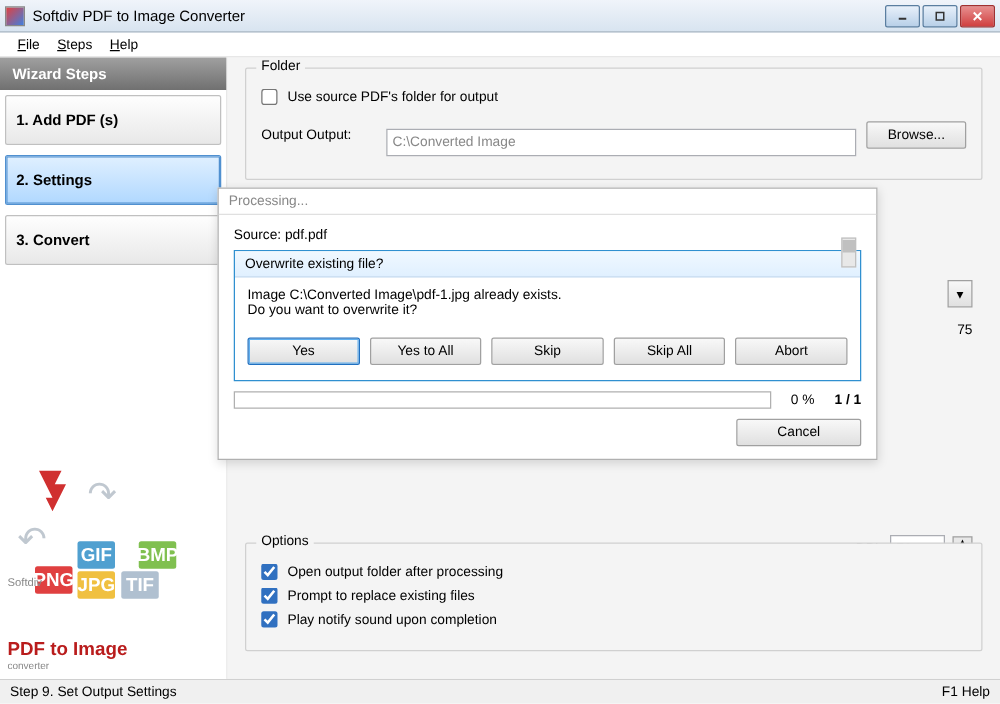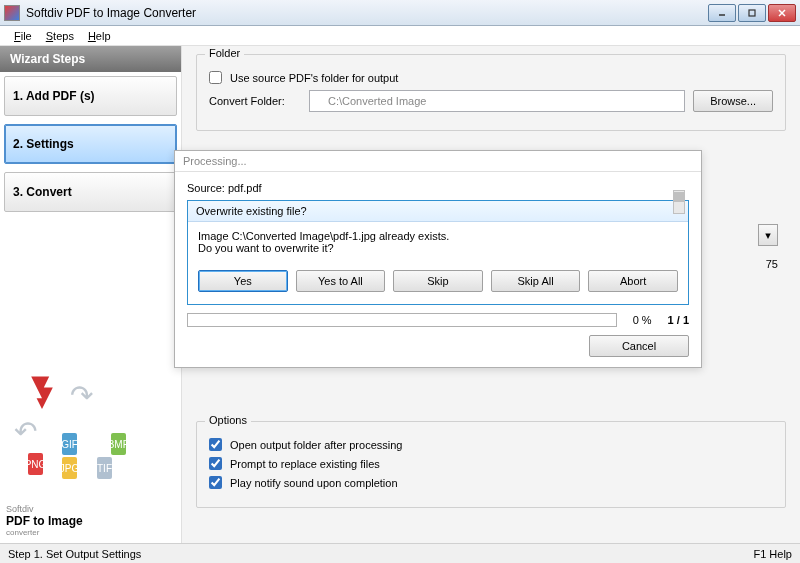--- a/index.html
+++ b/index.html
@@ -19,37 +19,37 @@
 .main { display: flex; height: calc(100% - 26px - 20px - 20px); }
 
 .sidebar { width: 182px; background: #fff; border-right: 1px solid #e0e0e0; padding: 0; display:flex; flex-direction:column; }
 .sidebar-header { background: linear-gradient(#a0a0a0,#707070); color:#fff; font-weight:bold; padding: 6px 10px; font-size:12px; }
 .step-btn { margin: 4px; padding: 12px 8px; border: 1px solid #c0c0c0; background: linear-gradient(#fefefe,#e8e8e8); text-align:left; font-weight:bold; font-size:12px; border-radius:2px; cursor:pointer; }
 .step-btn.active { background: linear-gradient(#e0f0ff,#b0d8ff); border-color:#5090d0; box-shadow:0 0 0 1px #5090d0 inset; }
 .sidebar-spacer { flex:1; }
 .promo { height: 180px; position: relative; background:#fff; padding:4px; }
 .promo .adobe-icon { width:36px; height:36px; position:absolute; top:10px; left:24px; }
 .promo .arrow { position:absolute; color:#c0c8d0; font-size:28px; }
-.promo .fmt { width:15px; height:22px; position:absolute; color:#fff; font-size:10px; font-weight:normal; display:flex; align-items:center; justify-content:center; border-radius:2px; }
+.promo .fmt { width:30px; height:22px; position:absolute; color:#fff; font-size:15px; font-weight:bold; display:flex; align-items:center; justify-content:center; border-radius:2px; }
 .promo .png { background:#e04040; top:90px; left:28px; }
 .promo .gif { background:#50a0d0; top:70px; left:62px; }
 .promo .jpg { background:#f0c040; top:94px; left:62px; }
 .promo .bmp { background:#80c050; top:70px; left:111px; }
 .promo .tif { background:#b0c0d0; top:94px; left:97px; }
 .promo-text { position:absolute; bottom:6px; left:6px; }
 .promo-text .l1 { font-size:9px; color:#888; }
-.promo-text .l2 { font-size:12px; font-weight:bold; color:#000000; }
+.promo-text .l2 { font-size:15px; font-weight:bold; color:#b91c1c;margin-top:40px; }
 .promo-text .l3 { font-size:8px; color:#888; }
 
 .content { flex:1; padding: 8px 14px; background: #f4f4f4; position:relative; }
 .fieldset { border: 1px solid #d0d0d0; border-radius:2px; padding: 10px 12px 12px; margin-bottom: 10px; background:#f4f4f4; position:relative; }
 .fieldset > .legend { position:absolute; top:-8px; left:8px; background:#f4f4f4; padding:0 4px; color:#000; }
 .row { display:flex; align-items:center; gap:8px; margin: 6px 0; }
 input[type=checkbox] { accent-color:#3070c0; }
-.textfield { flex:1; height:22px; border:1px solid #abadb3; background:#fff; padding:0 18px; color:#888; }
+.textfield { flex:1; height:22px; border:1px solid #abadb3; background:#fff; padding:0 4px; color:#888;margin-top:13px; }
 .btn { height:22px; padding:0 16px; border:1px solid #a0a0a0; background:linear-gradient(#f8f8f8,#e0e0e0); border-radius:2px; cursor:pointer; }
 .dropdown-arrow { width:20px; height:22px; border:1px solid #a0a0a0; background:linear-gradient(#f8f8f8,#e0e0e0); display:flex; align-items:center; justify-content:center; }
 .spinner { display:flex; flex-direction:column; }
 .spinner div { width:16px; height:10px; border:1px solid #a0a0a0; background:#e8e8e8; font-size:7px; text-align:center; line-height:8px; }
 
 .statusbar { height:20px; border-top:1px solid #d0d0d0; background:#f0f0f0; display:flex; align-items:center; padding:0 8px; font-size:11px; }
 .statusbar .right { margin-left:auto; }
 
 .proc-dialog { position:absolute; top:150px; left:174px; width:528px; background:#fff; border:1px solid #b0b0b0; box-shadow:0 2px 8px rgba(0,0,0,0.15); z-index:10; }
 .proc-dialog .dlg-title { padding:4px 8px; color:#888; font-size:11px; border-bottom:1px solid #e0e0e0; }
@@ -132,21 +132,21 @@
   </div>
 
   <div class="content">
     <div class="fieldset">
       <div class="legend">Folder</div>
       <div class="row">
         <input type="checkbox" style="">
         <span>Use source PDF's folder for output</span>
       </div>
       <div class="row">
-        <span style="width:92px;">Convert Folder:</span>
+        <span style="width:92px;">Output Output:</span>
         <input class="textfield" value="C:\Converted Image" style="">
         <button class="btn">Browse...</button>
       </div>
     </div>
 
     <div class="right-floaters rf1">
         <div class="dropdown-arrow">▾</div>
       </div>
     <div class="right-floaters rf2"><span>75</span></div>
 
@@ -173,21 +173,21 @@
         </div>
       <div class="row">
           <input type="checkbox" checked="" style="">
           <span>Play notify sound upon completion</span>
         </div>
     </div>
   </div>
 </div>
 
 <div class="statusbar">
-  <span>Step 1. Set Output Settings</span>
+  <span>Step 9. Set Output Settings</span>
   <span class="right">F1 Help</span>
 </div>
 
 <div class="proc-dialog">
   <div class="dlg-title">Processing...</div>
   <div class="dlg-body">
     <div style="position:relative;">
       <div>Source: pdf.pdf</div>
       <div class="scroll-track">
           <div class="scroll-thumb"></div>

